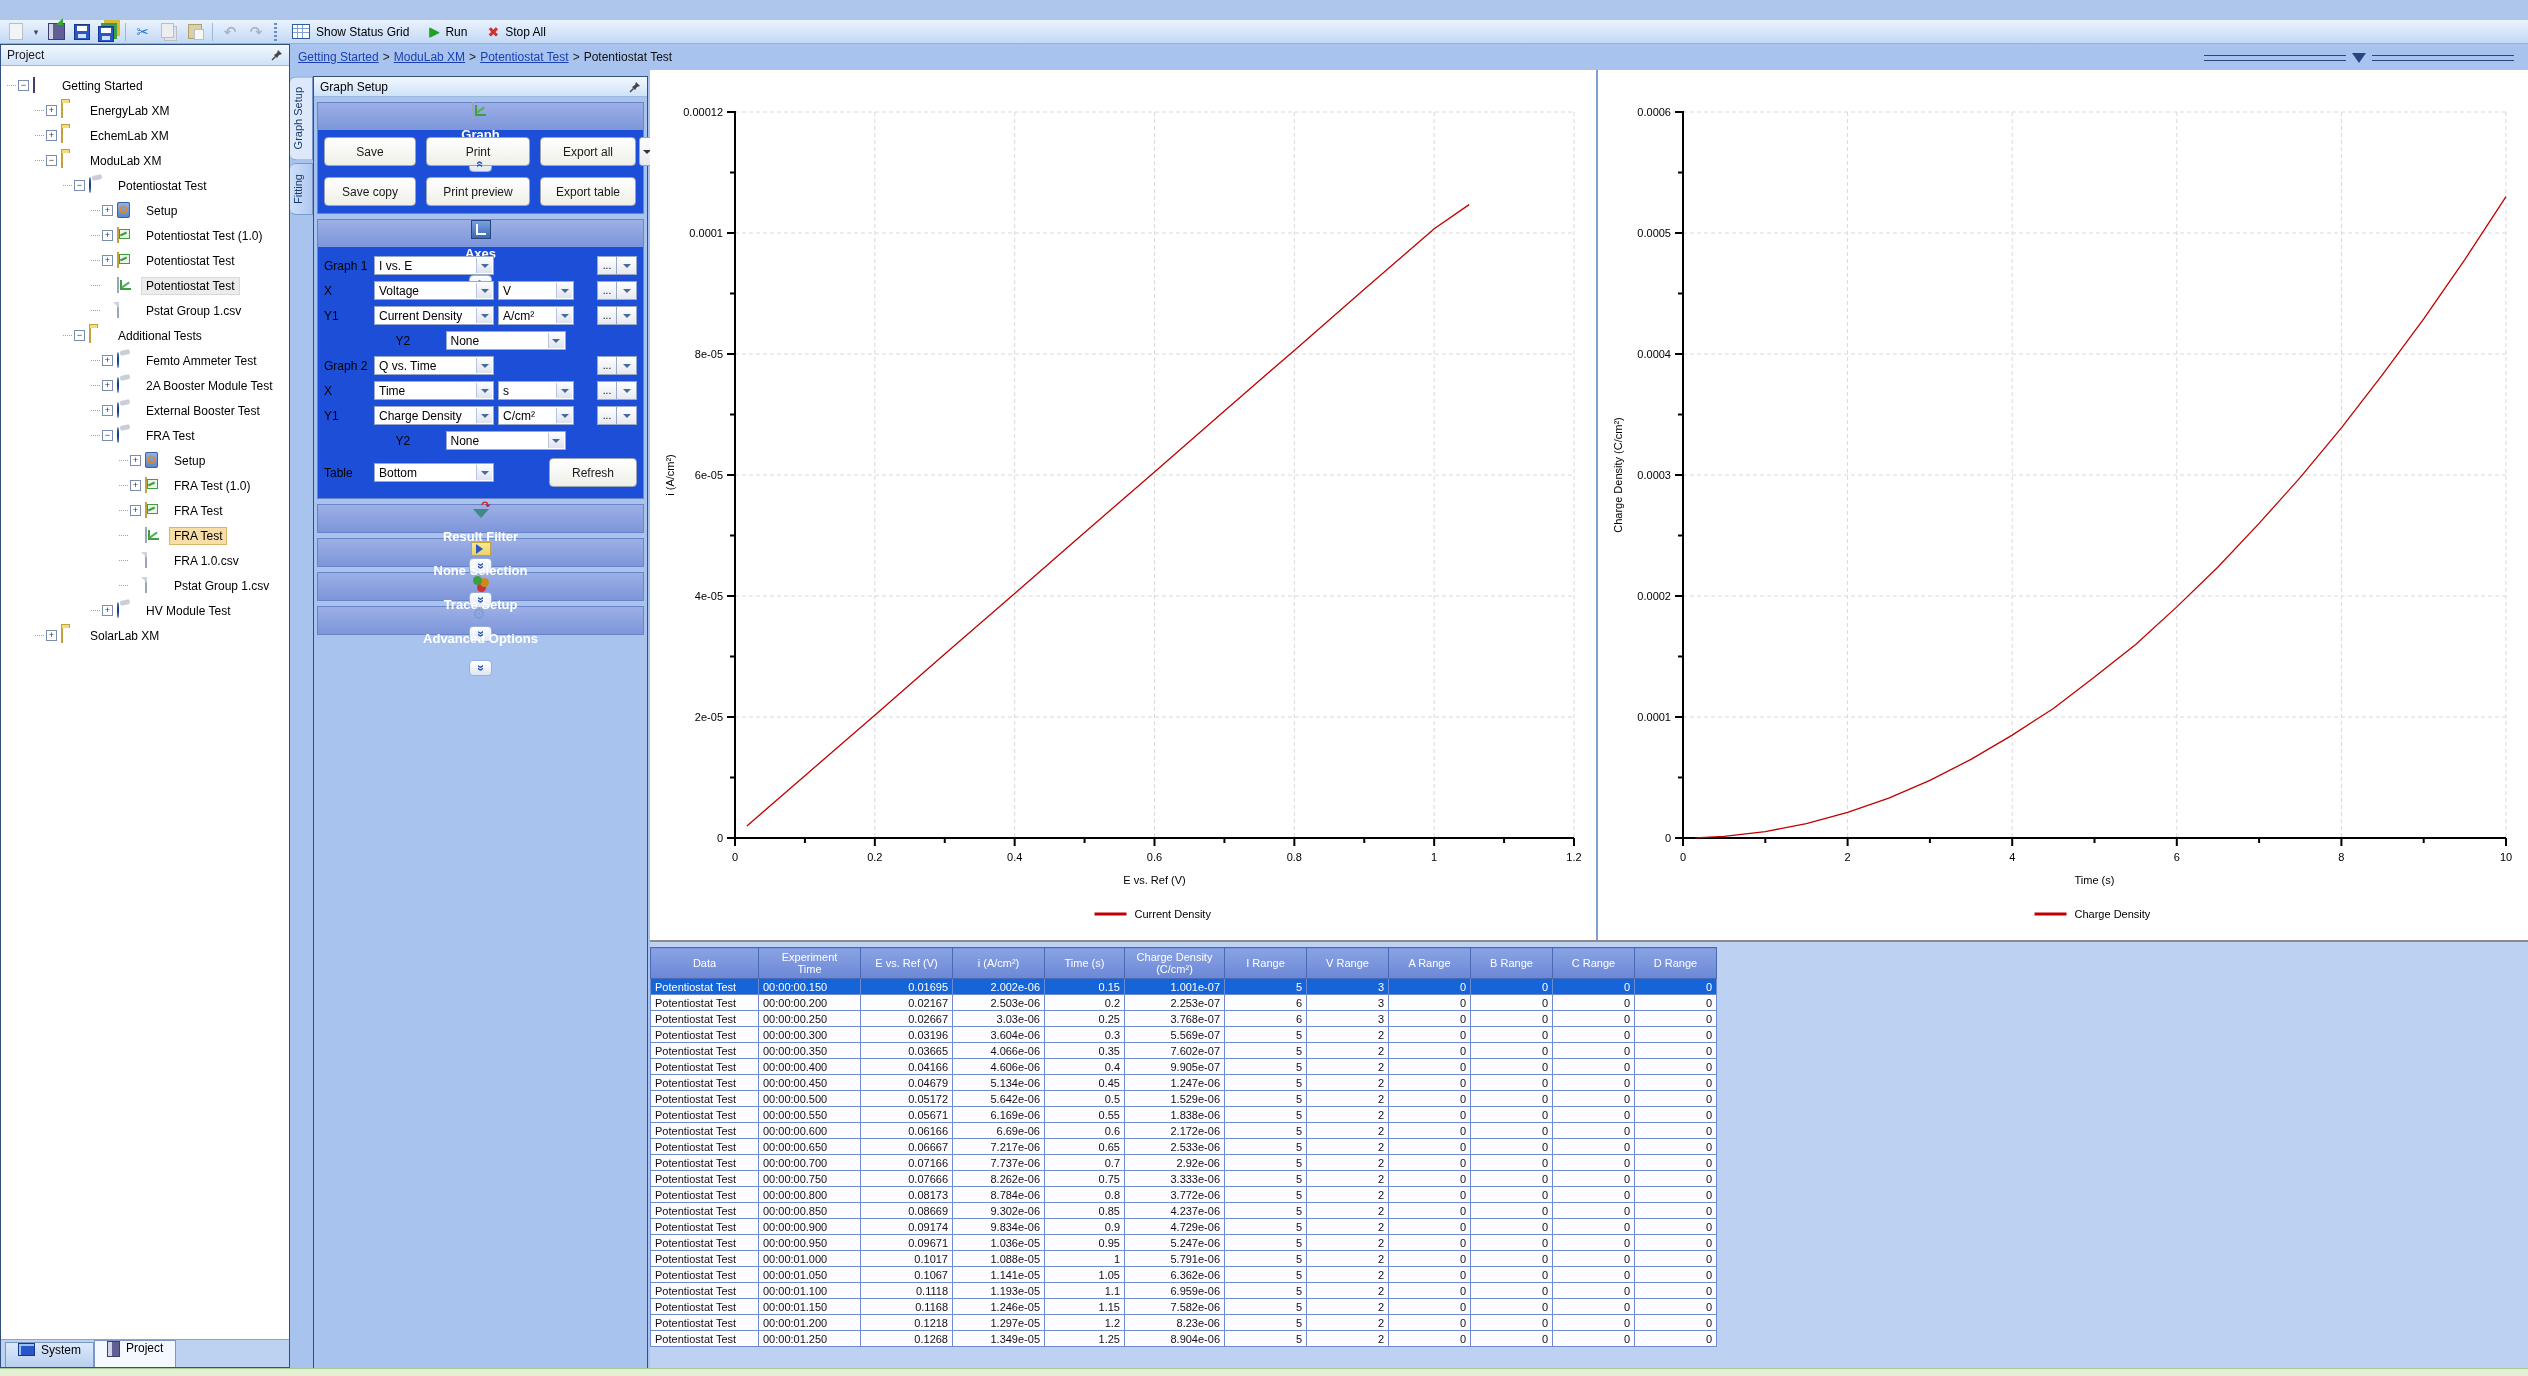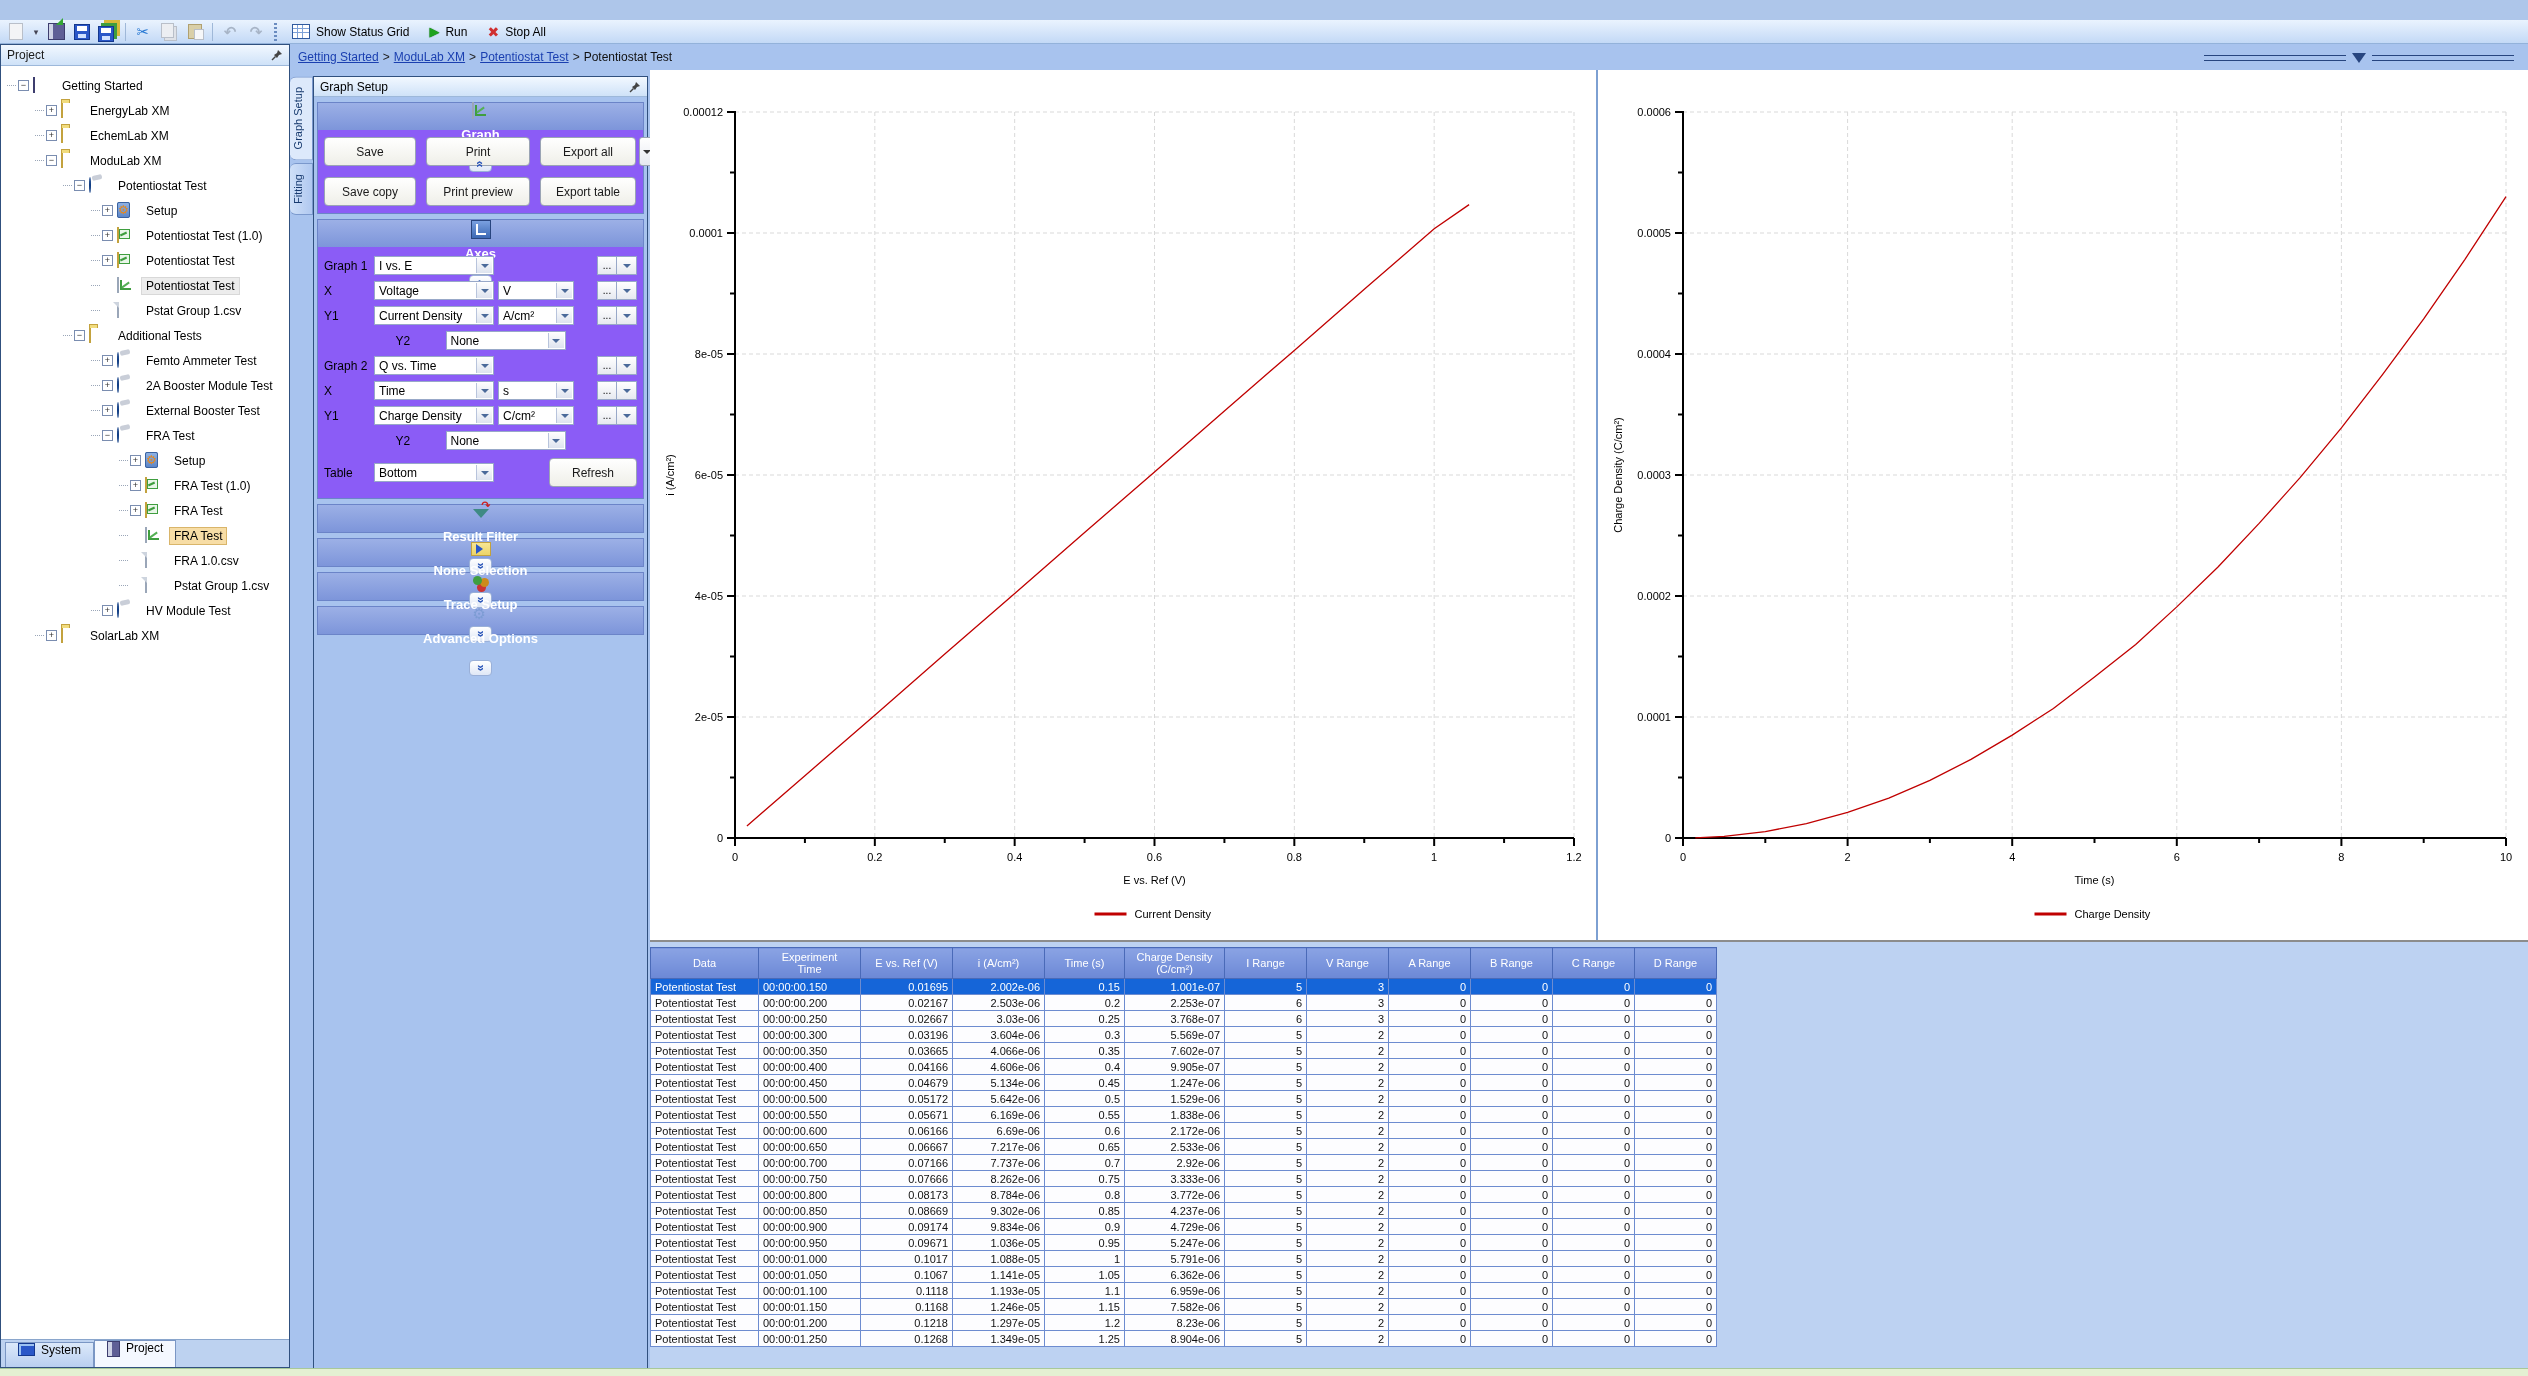--- a/index.html
+++ b/index.html
@@ -91,21 +91,21 @@
   .setup-panel{position:absolute;left:23px;top:6px;width:335px;height:1292px;box-sizing:border-box;border:1px solid #30507e;border-bottom:none;background:#a8c3ee;}
   .mini-title{height:19px;background:linear-gradient(#f2f8ff,#cfe2f8);border-bottom:1px solid #9db8da;display:flex;align-items:center;padding:0 6px;font-size:12px;}
   .sect{margin:5px 3px 0 3px;border:1px solid #6b84c8;}
   .sect-h{height:27px;background:linear-gradient(#9cb0e6,#7d95da);display:flex;align-items:center;padding:0 4px;color:#fff;font-weight:bold;font-size:13px;gap:7px;flex-direction:column;}
   .sect-h .spacer{flex:1;}
   .collapse-btn{width:21px;height:19px;background:linear-gradient(#fff,#dfe7f6);border:1px solid #9ab0d8;border-radius:4px;
     color:#2a55b8;font-size:12px;display:flex;align-items:center;justify-content:center;}
   .chev{display:inline-block;font-weight:bold;}
   .chev.up{transform:rotate(90deg);}
   .chev.down{transform:rotate(-90deg);}
-  .sect-body{background:#8b5cf6;padding:8px 6px;}
+  .sect-body{background:#1d4ed8;padding:8px 6px;}
   .btn{background:linear-gradient(#ffffff,#efefe8);border:1px solid #9aa4b4;border-radius:4px;font-size:12px;color:#1a1a1a;
     display:flex;align-items:center;justify-content:center;height:27px;}
   .graph-btns{display:grid;grid-template-columns:92px 104px 96px 14px;grid-auto-rows:27px;gap:13px 10px;align-items:center;}
   .dd-mini{width:14px;height:27px;display:flex;align-items:center;justify-content:center;background:linear-gradient(#fff,#e6e9f0);border:1px solid #9aa4b4;border-radius:3px;margin-left:-7px;}
   .dd-mini::after{content:"";border:4px solid transparent;border-top-color:#333;margin-top:4px;}
   .axes-row{display:flex;align-items:center;height:21px;margin-bottom:4px;justify-content:center;}
   .axes-label{width:50px;font-size:12px;}
   .sel-box{height:19px;background:#fff;border:1px solid #98a8c8;display:flex;align-items:center;font-size:12px;padding-left:4px;position:relative;box-sizing:border-box;}
   .sel-main{width:120px;}
   .sel-unit{width:76px;margin-left:4px;}

